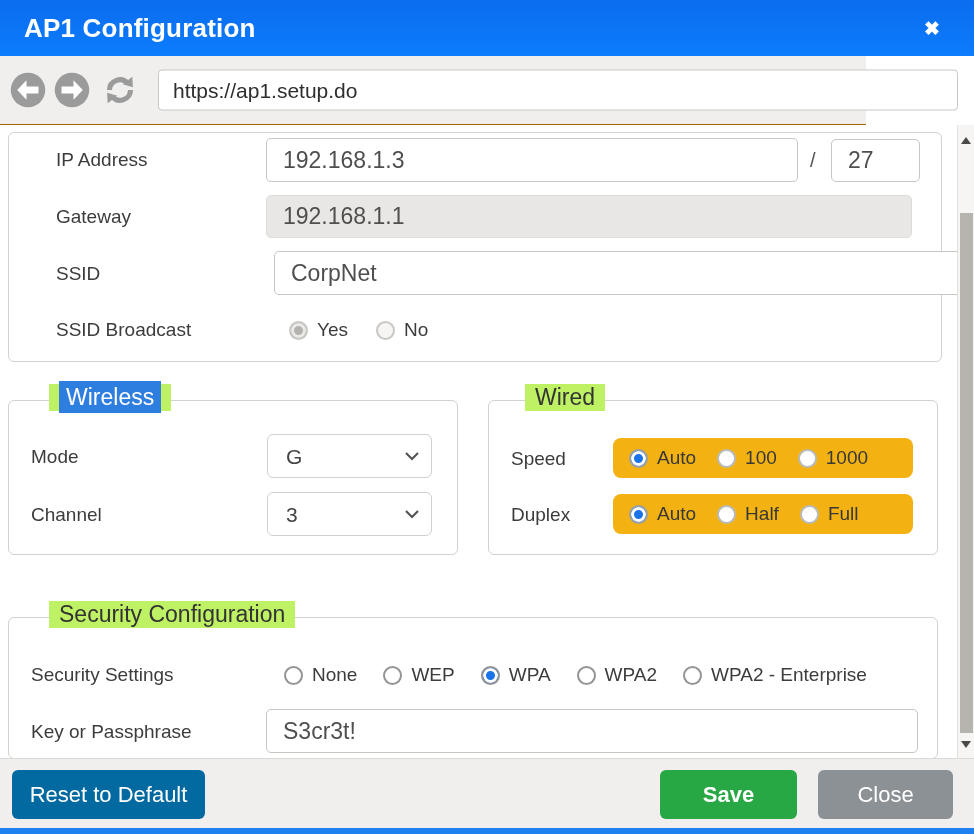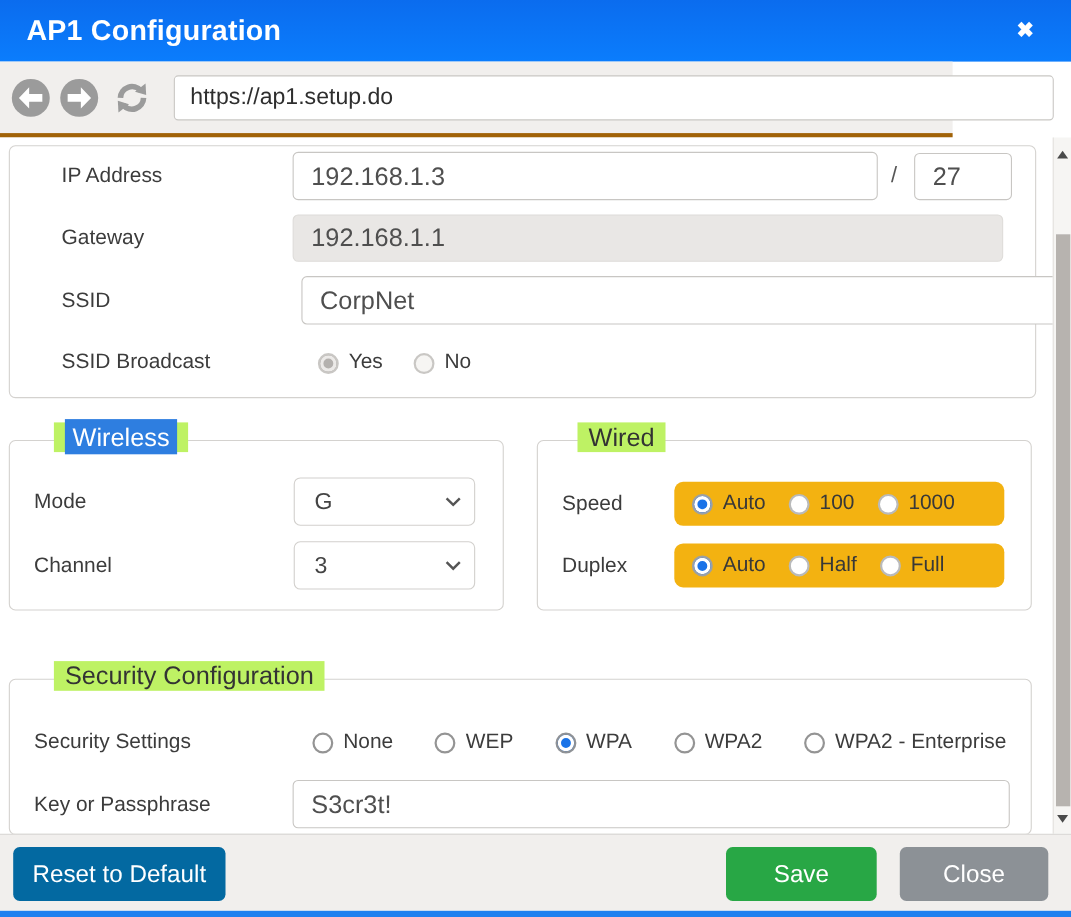--- a/index.html
+++ b/index.html
@@ -9,21 +9,21 @@
   
   .titlebar { position:absolute; top:0; left:0; width:974px; height:56px;
     background:linear-gradient(180deg,#0b6cee,#0b7dfd); }
   .titlebar .title { position:absolute; left:24px; top:50%; transform:translateY(-50%);
     color:#fff; font-size:26px; font-weight:bold; letter-spacing:.2px; }
   .titlebar .close { position:absolute; right:34px; top:50%; transform:translateY(-50%);
     color:#fff; font-size:19px; font-weight:bold; cursor:pointer; }
 
   
   .navbar { position:absolute; top:56px; left:0; width:866px; height:69px;
-    background:#f1efed; border-bottom:4px solid #a16207; }
+    background:#f1efed; border-bottom:1px solid #a16207; }
   .navbtn { position:absolute; top:50%; transform:translateY(-50%); width:36px; height:36px; cursor:pointer; }
   .nav-back { left:10px; } .nav-fwd { left:54px; } .nav-refresh { left:102px; }
   .urlbar { position:absolute; left:158px; top:50%; transform:translateY(-50%);
     width:800px; height:41px; border:1px solid #c9c7c4; border-radius:4px;
     font-family:"Liberation Sans", sans-serif; font-size:21px; color:#2e2e2e; padding:0 14px; background:#fff; outline:none; }
 
   
   .content { position:absolute; top:125px; left:0; width:974px; height:633px; background:#fff; }
 
   .panel { position:absolute; border:1px solid #d4d2cf; border-radius:6px; background:#fff; }
@@ -72,21 +72,21 @@
     border-left:5px solid transparent; border-right:5px solid transparent; border-bottom:7px solid #4a4a4a; }
   .tri-down { position:absolute; left:3px; top:616px; width:0; height:0;
     border-left:5px solid transparent; border-right:5px solid transparent; border-top:7px solid #4a4a4a; }
 
   
   .footer { position:absolute; top:758px; left:0; width:974px; height:70px;
     background:#f1efed; border-top:1px solid #dbd9d6; }
   .btn { position:absolute; top:11px; height:49px; border:none; border-radius:6px;
     font-family:"Liberation Sans", sans-serif; font-size:22px; color:#fff; cursor:pointer; }
   .btn-reset { left:12px; width:193px; background:#0369a1; }
-  .btn-save { left:660px; width:137px; background:#28a745; }
+  .btn-save { left:660px; width:137px; background:#28a745;font-weight:bold; }
   .btn-close { left:818px; width:135px; background:#8c9196; }
 
   .bottomstrip { position:absolute; top:828px; left:0; width:974px; height:6px; background:#1f80ef; }
 </style>
 </head>
 <body>
 
 <div class="window">
 
   <div class="titlebar">
@@ -202,21 +202,21 @@
           <span class="radio"></span>
           <span class="opt-label">Full</span>
         </span>
       </div>
     </div>
 
     <div class="panel fs-security">
       <span class="legend" style="left:40px;">Security Configuration</span>
 
       <span class="lbl" style="left:22px; top:57px;">Security Settings</span>
-      <div class="opt-row" style="left:275px; top:57px; gap:38px;">
+      <div class="opt-row" style="left:275px; top:57px; gap:26px;">
         <span class="opt">
           <span class="radio"></span>
           <span class="opt-label">None</span>
         </span>
         <span class="opt">
           <span class="radio"></span>
           <span class="opt-label">WEP</span>
         </span>
         <span class="opt">
           <span class="radio checked"></span>

